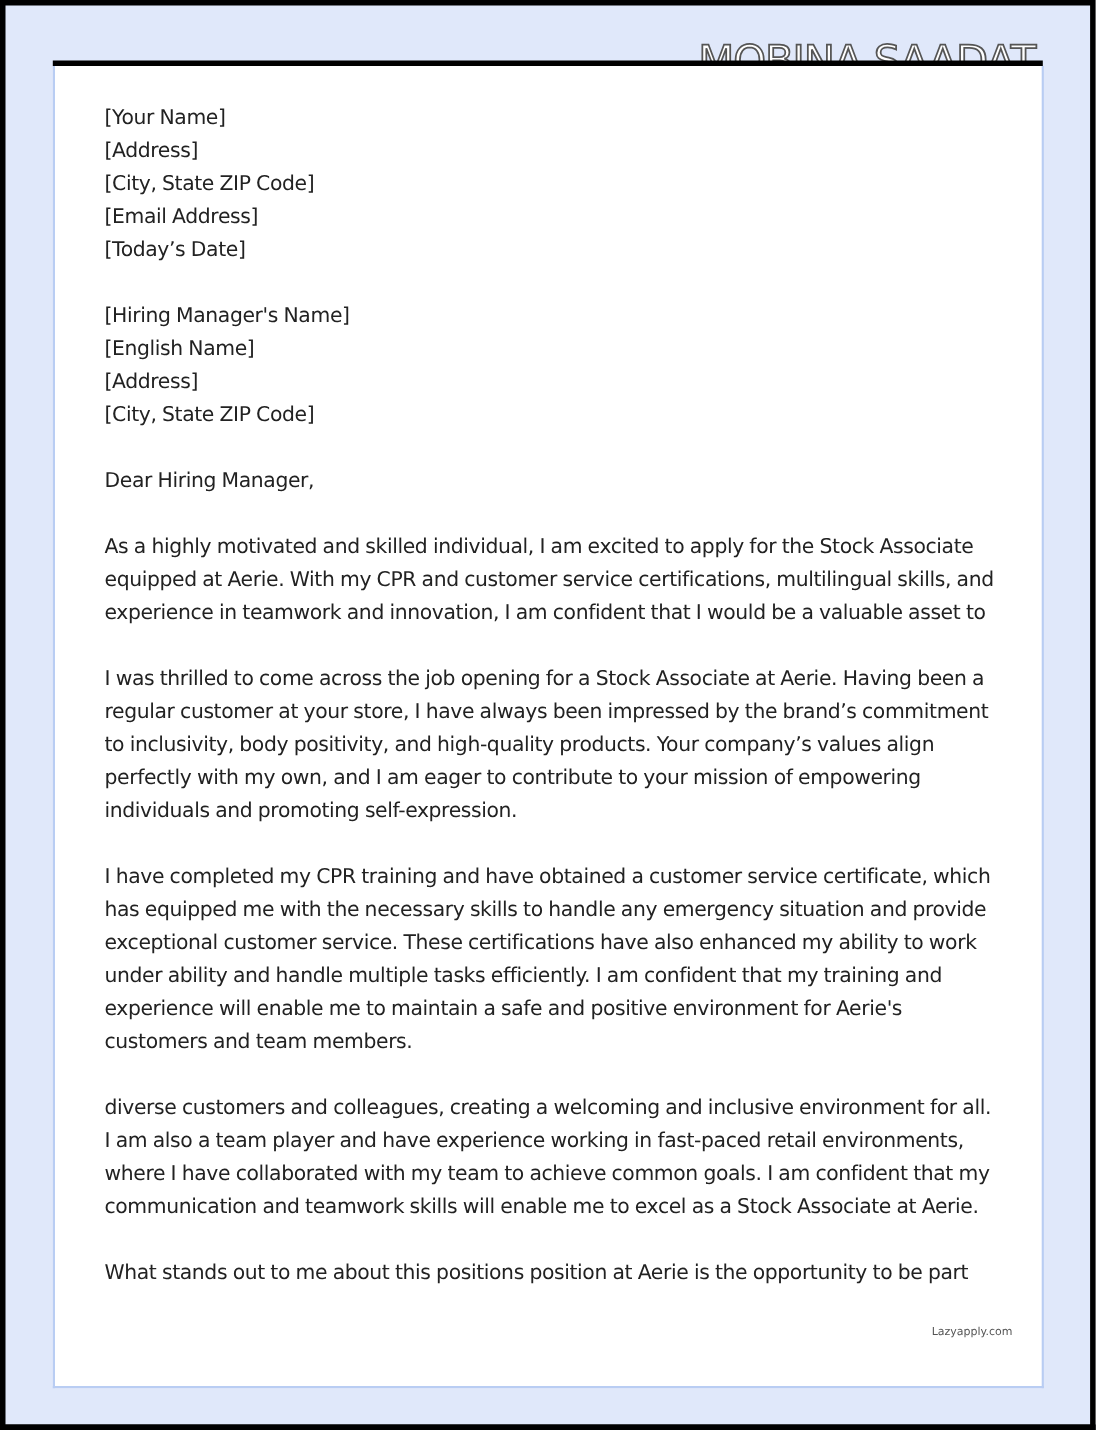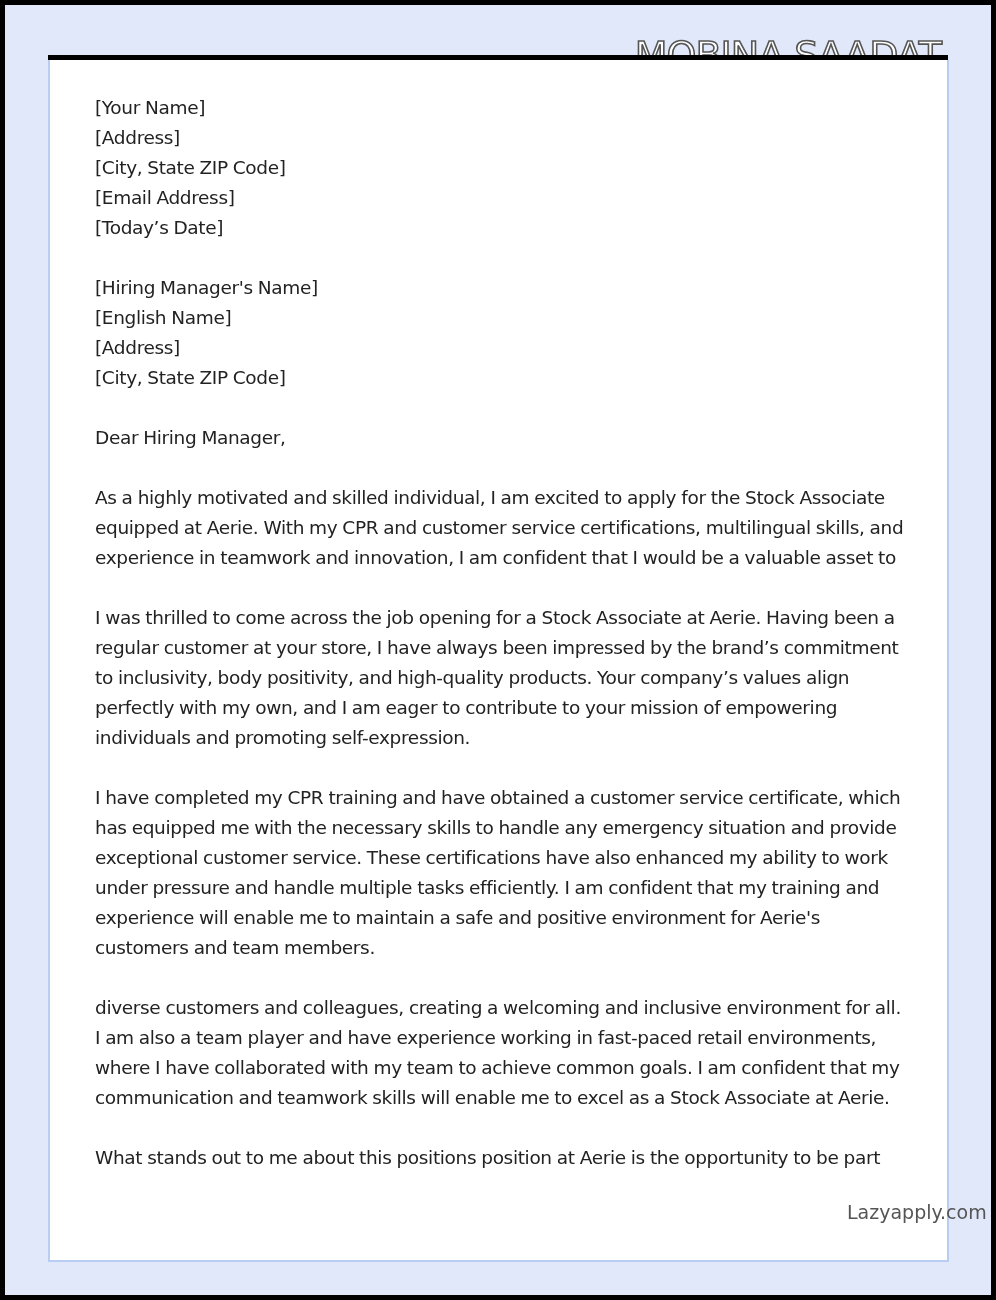--- a/index.html
+++ b/index.html
@@ -32,21 +32,21 @@
     .content {
       position: absolute; left: 95px; top: 93px; width: 820px;
       font-size: 18.5px; line-height: 30px; color: #222;
       letter-spacing: -0.35px;
       word-spacing: -0.5px;
     }
     .block { margin: 0 0 30px 0; }
     .line { display: block; white-space: nowrap; }
     .watermark {
       position: absolute; left: 842px; top: 1199px;
-      font-size: 19px; color: #555; line-height: 16px;
+      font-size: 10px; color: #555; line-height: 16px;
     }
   </style>
 </head>
 <body>
 
 <div class="frame">
   <div class="header-name">MOBINA SAADAT</div>
   <div class="header-rule"></div>
   <div class="page"></div>
   <div class="watermark">Lazyapply.com</div>
@@ -78,21 +78,21 @@
     <span class="line">I was thrilled to come across the job opening for a Stock Associate at Aerie. Having been a</span>
     <span class="line">regular customer at your store, I have always been impressed by the brand’s commitment</span>
     <span class="line">to inclusivity, body positivity, and high-quality products. Your company’s values align</span>
     <span class="line">perfectly with my own, and I am eager to contribute to your mission of empowering</span>
     <span class="line">individuals and promoting self-expression.</span>
   </div>
   <div class="block">
     <span class="line">I have completed my CPR training and have obtained a customer service certificate, which</span>
     <span class="line">has equipped me with the necessary skills to handle any emergency situation and provide</span>
     <span class="line">exceptional customer service. These certifications have also enhanced my ability to work</span>
-    <span class="line">under pressure and handle multiple tasks efficiently. I am confident that my training and</span>
+    <span class="line">under ability and handle multiple tasks efficiently. I am confident that my training and</span>
     <span class="line">experience will enable me to maintain a safe and positive environment for Aerie's</span>
     <span class="line">customers and team members.</span>
   </div>
   <div class="block">
     <span class="line">diverse customers and colleagues, creating a welcoming and inclusive environment for all.</span>
     <span class="line">I am also a team player and have experience working in fast-paced retail environments,</span>
     <span class="line">where I have collaborated with my team to achieve common goals. I am confident that my</span>
     <span class="line">communication and teamwork skills will enable me to excel as a Stock Associate at Aerie.</span>
   </div>
   <div class="block">

